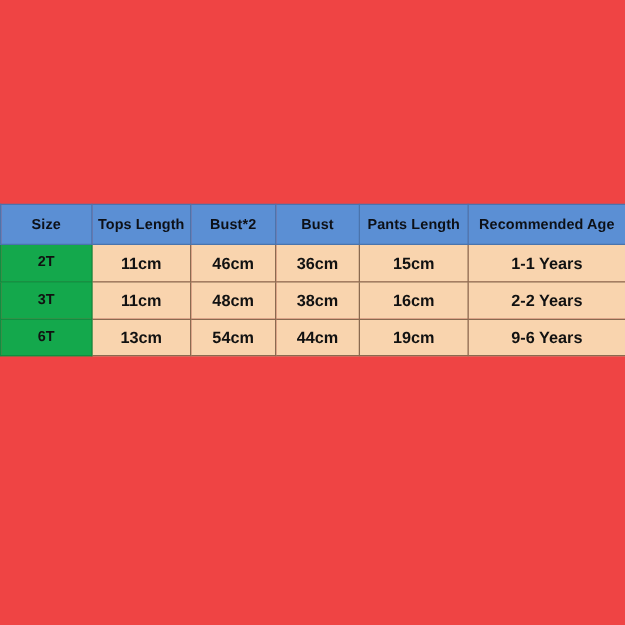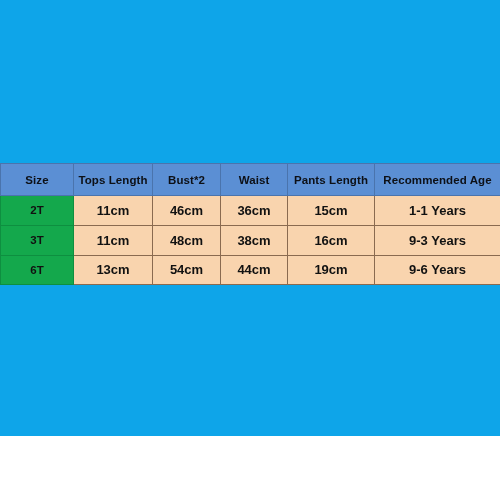--- a/index.html
+++ b/index.html
@@ -11,22 +11,22 @@
     width: 500px;
     height: 500px;
     background: #ffffff;
     font-family: "Liberation Sans", sans-serif;
     overflow: hidden;
   }
 
   #canvas {
     position: relative;
     width: 500px;
-    height: 436px;
-    background: #0ea5e9;
+    height: 500px;
+    background: #ef4444;
   }
 
   
   #size-chart-wrap {
     position: absolute;
     left: 0;
     top: 163px;
     width: 500px;
   }
 
@@ -95,21 +95,21 @@
         <col class="c-waist">
         <col class="c-pants">
         <col class="c-age">
       </colgroup>
 
       <thead>
         <tr>
           <th>Size</th>
           <th>Tops Length</th>
           <th>Bust*2</th>
-          <th>Waist</th>
+          <th>Bust</th>
           <th>Pants Length</th>
           <th>Recommended Age</th>
         </tr>
       </thead>
 
       <tbody>
 
         <tr>
           <td class="size-cell">2T</td>
           <td>11cm</td>
@@ -118,21 +118,21 @@
           <td>15cm</td>
           <td>1-1 Years</td>
         </tr>
 
         <tr>
           <td class="size-cell">3T</td>
           <td>11cm</td>
           <td>48cm</td>
           <td>38cm</td>
           <td>16cm</td>
-          <td>9-3 Years</td>
+          <td>2-2 Years</td>
         </tr>
 
 
 
         <tr>
           <td class="size-cell">6T</td>
           <td>13cm</td>
           <td>54cm</td>
           <td>44cm</td>
           <td>19cm</td>

